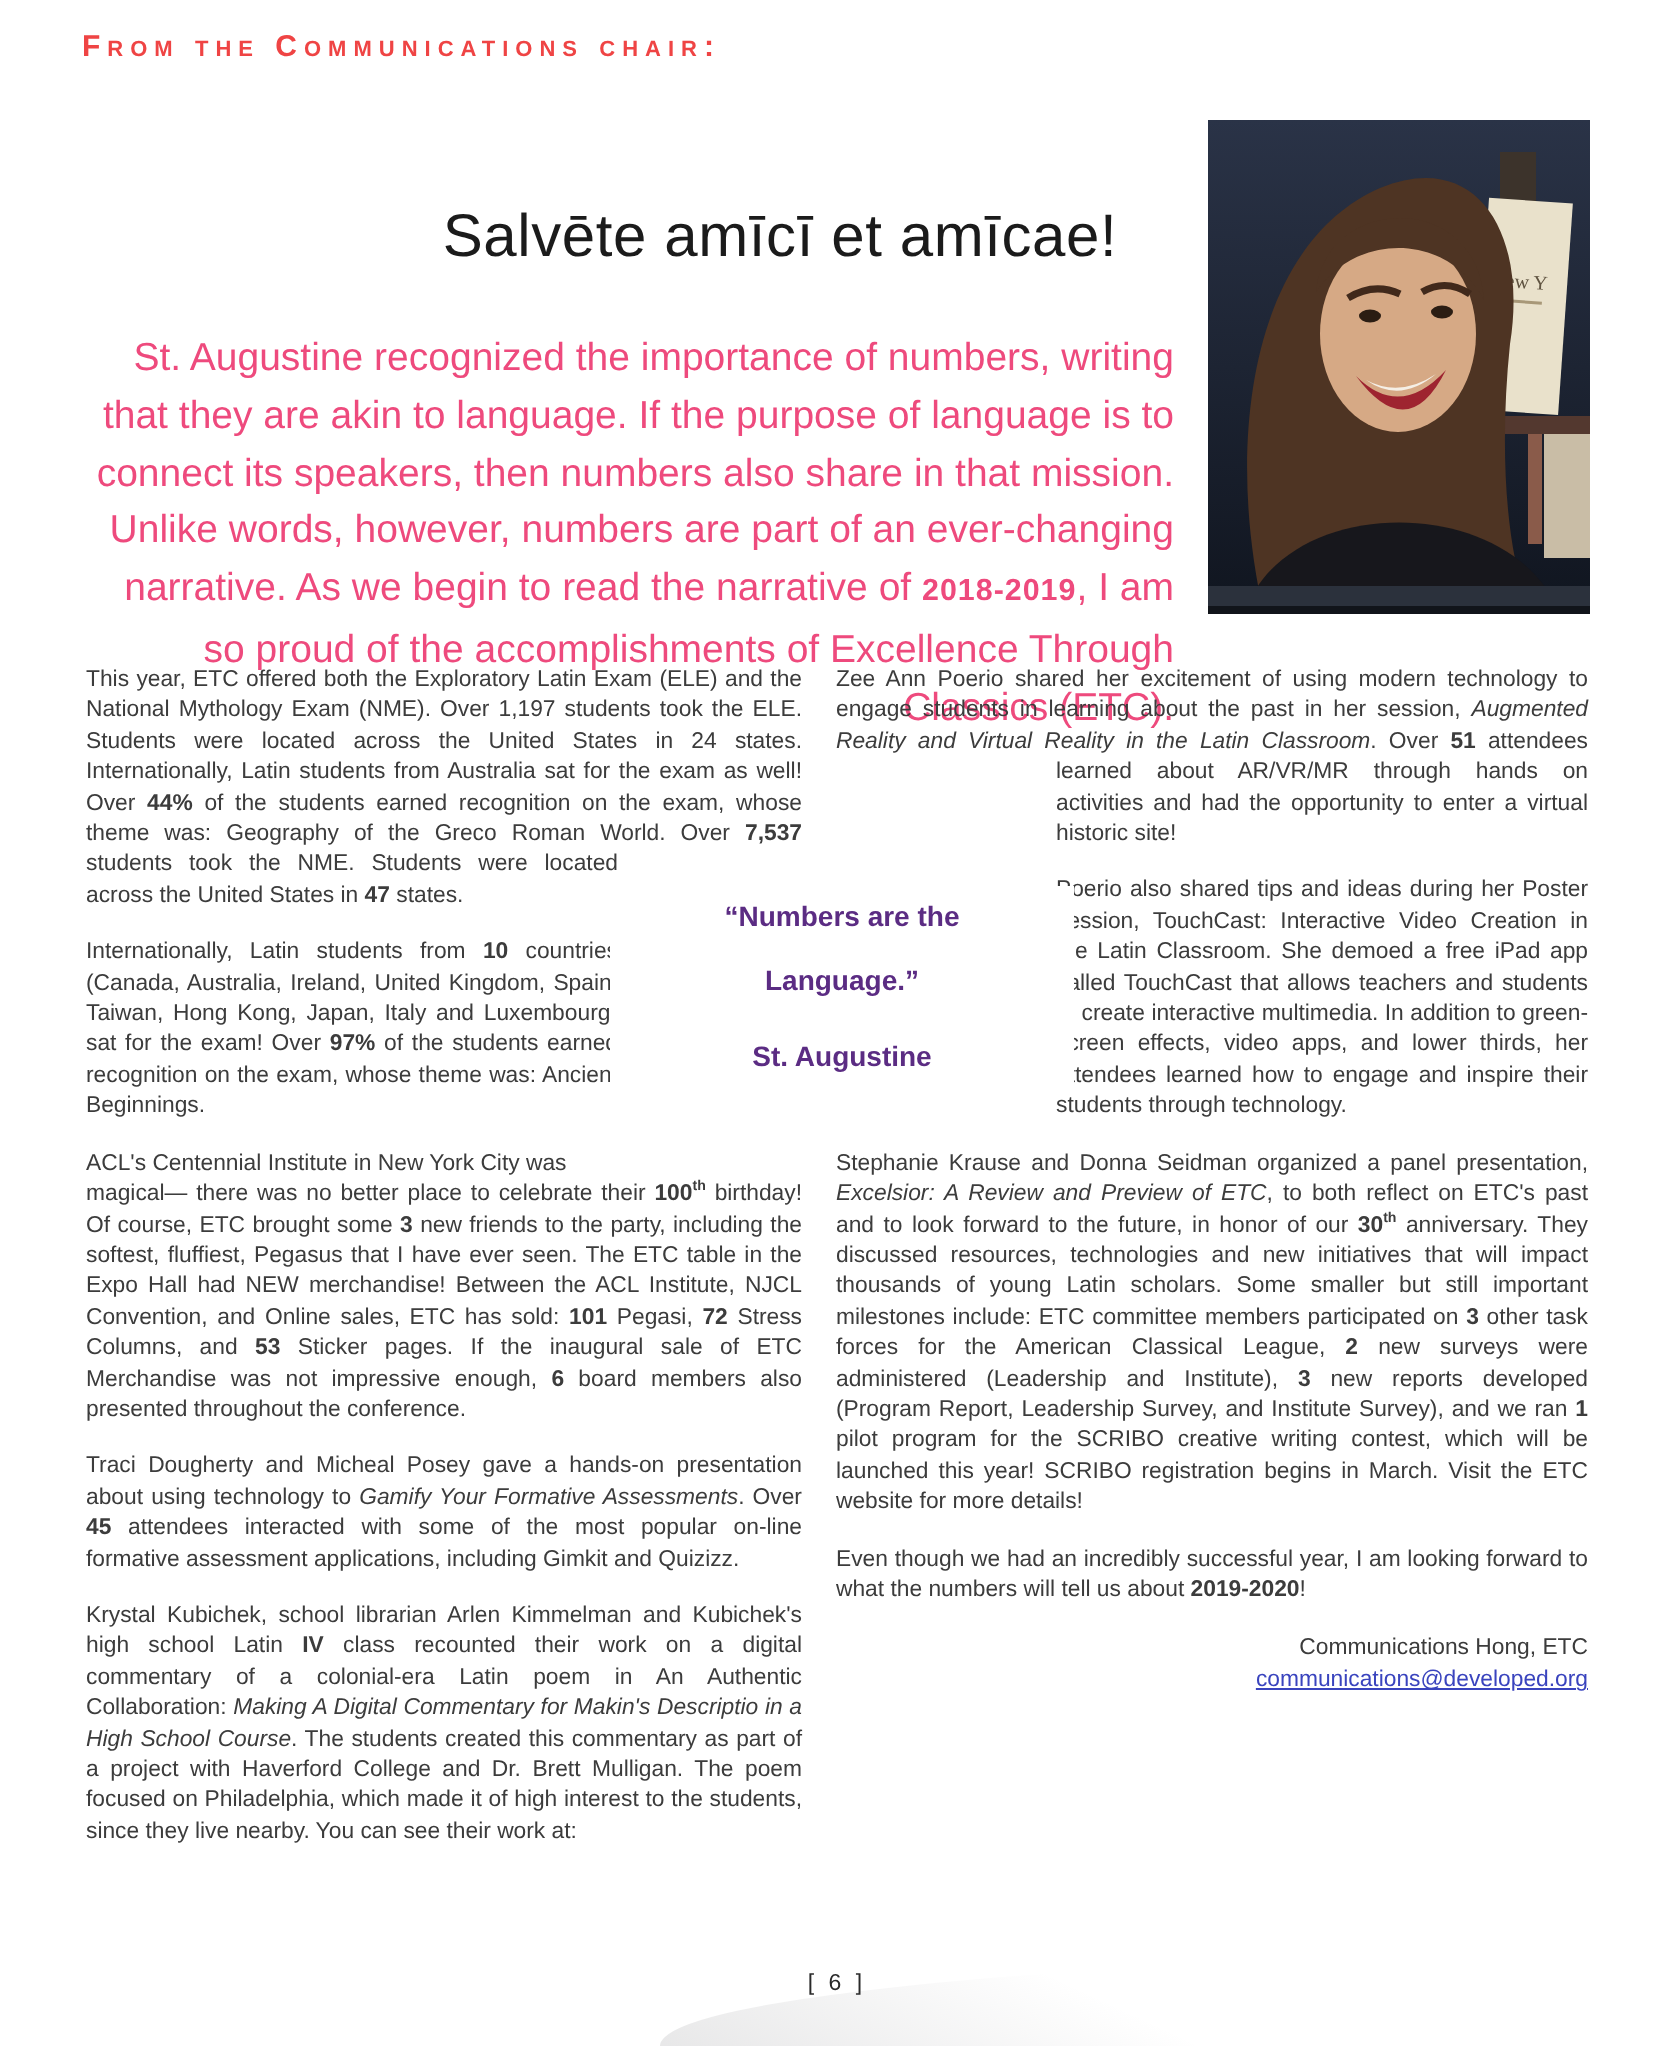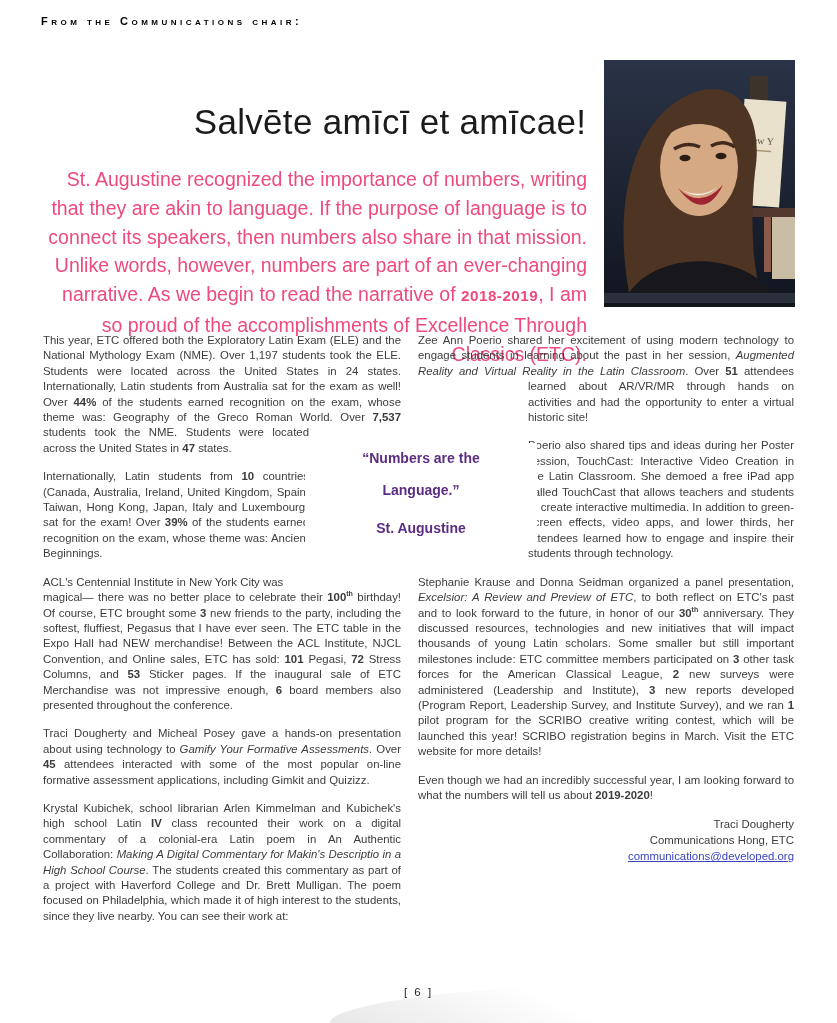--- a/index.html
+++ b/index.html
@@ -2,26 +2,26 @@
 <html><head>
 <meta charset="utf-8">
 <style>
   html,body { margin:0; padding:0; background:#ffffff; }
   .page {
     position:relative; width:837px; height:1023px; background:#ffffff;
     font-family:"Liberation Sans", sans-serif; overflow:hidden;
   }
   .kicker {
     position:absolute; left:41px; top:15px;
-    font-size:11px; font-weight:bold; font-variant:small-caps;
-    letter-spacing:3.5px; color:#000000; white-space:nowrap;
+    font-size:15px; font-weight:bold; font-variant:small-caps;
+    letter-spacing:3.5px; color:#ef4444; white-space:nowrap;
   }
   .title {
     position:absolute; left:95px; top:102px; width:590px; text-align:center;
-    font-size:35px; color:#1b1b1b; letter-spacing:0.3px;
+    font-size:30px; color:#1b1b1b; letter-spacing:0.3px;
   }
   .intro {
     position:absolute; left:38px; top:165px; width:549px; text-align:right;
     font-size:19.5px; line-height:28.8px; color:#EE4A7D;
   }
   .intro .sm { font-size:0.78em; letter-spacing:0.5px; }
   .photo { position:absolute; left:604px; top:60px; width:191px; height:247px; }
   .photo svg { display:block; }
   .col {
     position:absolute; top:333px; font-size:11.4px; line-height:15.4px;
@@ -95,33 +95,32 @@
         <path d="M79,130 Q96,142 114,127 Q96,139 79,130 Z" fill="#f5efe6"></path>
         <path d="M18,247 C38,186 152,186 176,247 Z" fill="#17171c"></path>
       </g>
       <rect x="0" y="233" width="191" height="14" fill="#2b313c"></rect>
       <rect x="0" y="243" width="191" height="4" fill="#11141a"></rect>
     </svg>
   </div>
 
   <div class="col col-left">
     <p><span>This year, ETC offered both the Exploratory Latin Exam (ELE) and the National Mythology Exam (NME). Over 1,197 students took the ELE.  Students were located across the United States in 24 states. Internationally, Latin students from Australia sat for the exam as well! Over </span><span class="b">44%</span><span> of the students earned recognition on the exam, whose theme was:  Geography of the Greco Roman World. Over </span><span class="fl-right" style="width: 92px; height: 136px;"></span><span class="b">7,537</span><span> students took the NME. Students were located across the United States in </span><span class="b">47</span><span> states.</span></p>
-    <p><span>Internationally, Latin students from </span><span class="b">10</span><span> countries (Canada, Australia, Ireland, United Kingdom, Spain, Taiwan, Hong Kong, Japan, Italy and Luxembourg) sat for the exam! Over </span><span class="b">39%</span><span> of the students earned recognition on the exam, whose theme was: Ancient Beginnings.</span></p>
+    <p><span>Internationally, Latin students from </span><span class="b">10</span><span> countries (Canada, Australia, Ireland, United Kingdom, Spain, Taiwan, Hong Kong, Japan, Italy and Luxembourg) sat for the exam! Over </span><span class="b">97%</span><span> of the students earned recognition on the exam, whose theme was: Ancient Beginnings.</span></p>
     <p><span>ACL's Centennial Institute in New York City was</span><br><span>magical— there was no better place to celebrate their </span><span class="b">100</span><sup class="b">th</sup><span> birthday! Of course, ETC brought some </span><span class="b">3</span><span> new friends to the party, including the softest, fluffiest, Pegasus that I have ever seen. The ETC table in the Expo Hall had NEW merchandise! Between the ACL Institute, NJCL Convention, and Online sales, ETC has sold: </span><span class="b">101</span><span> Pegasi, </span><span class="b">72</span><span> Stress Columns, and </span><span class="b">53</span><span> Sticker pages. If the inaugural sale of ETC Merchandise was not impressive enough, </span><span class="b">6</span><span> board members also presented throughout the conference.</span></p>
     <p><span>Traci Dougherty and Micheal Posey gave a hands-on presentation about using technology to </span><span class="i">Gamify Your Formative Assessments</span><span>. Over </span><span class="b">45</span><span> attendees interacted with some of the most popular on-line formative assessment applications, including Gimkit and Quizizz.</span></p>
     <p><span>Krystal Kubichek, school librarian Arlen Kimmelman and Kubichek's high school Latin </span><span class="b">IV</span><span> class recounted their work on a digital commentary of a colonial-era Latin poem in An Authentic Collaboration: </span><span class="i">Making A Digital Commentary for Makin's Descriptio in a High School Course</span><span>.  The students created this commentary as part of a project with Haverford College and Dr. Brett Mulligan. The poem focused on Philadelphia, which made it of high interest to the students, since they live nearby.  You can see their work at:</span></p>
   </div>
 
   <div class="col col-right">
     <p><span>Zee Ann Poerio shared her excitement of using modern technology to engage students in learning about the past in her session, </span><span class="i">Augmented Reality and Virtual Reality in the Latin Classroom</span><span>. Over </span><span class="fl-left" style="width: 110px; height: 172px;"></span><span class="b">51</span><span> attendees learned about AR/VR/MR through hands on activities and had the opportunity to enter a virtual historic site!</span></p>
     <p><span>Poerio also shared tips and ideas during her Poster session, TouchCast: Interactive Video Creation in the Latin Classroom. She demoed a free iPad app called TouchCast that allows teachers and students to create interactive multimedia. In addition to green-screen effects, video apps, and lower thirds, her attendees learned how to engage and inspire their students through technology.</span></p>
     <p><span>Stephanie Krause and Donna Seidman organized a panel presentation, </span><span class="i">Excelsior: A Review and Preview of ETC</span><span>, to both reflect on ETC's past and to look forward to the future, in honor of our </span><span class="b">30</span><sup class="b">th</sup><span> anniversary.  They discussed resources, technologies and new initiatives that will impact thousands of young Latin scholars. Some smaller but still important milestones include: ETC committee members participated on </span><span class="b">3</span><span> other task forces for the American Classical League, </span><span class="b">2</span><span> new surveys were administered (Leadership and Institute), </span><span class="b">3</span><span> new reports developed (Program Report, Leadership Survey, and Institute Survey), and we ran </span><span class="b">1</span><span> pilot program for the SCRIBO creative writing contest, which will be launched this year!  SCRIBO registration begins in March.  Visit the ETC website for more details!</span></p>
     <p><span>Even though we had an incredibly successful year, I am looking forward to what the numbers will tell us about </span><span class="b">2019-2020</span><span>!</span></p>
     <div class="signature">
-      <div>Traci Dougherty</div>
       <div>Communications Hong, ETC</div>
       <div><span class="lnk">communications@developed.org</span></div>
     </div>
   </div>
 
   <div class="pull-quote">
     <div>“Numbers are the</div>
     <div>Language.”</div>
     <div class="pq-attr">St. Augustine</div>
   </div>

